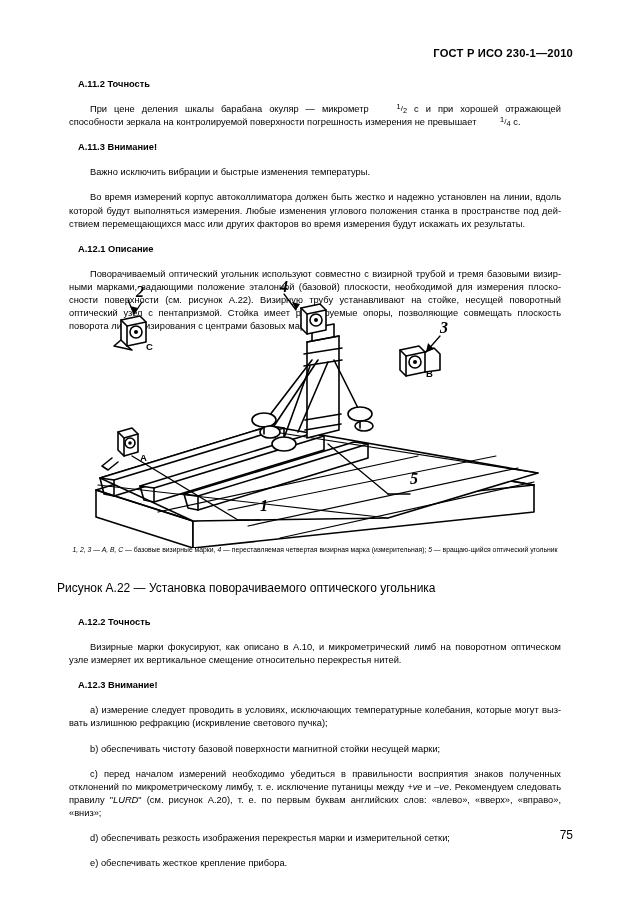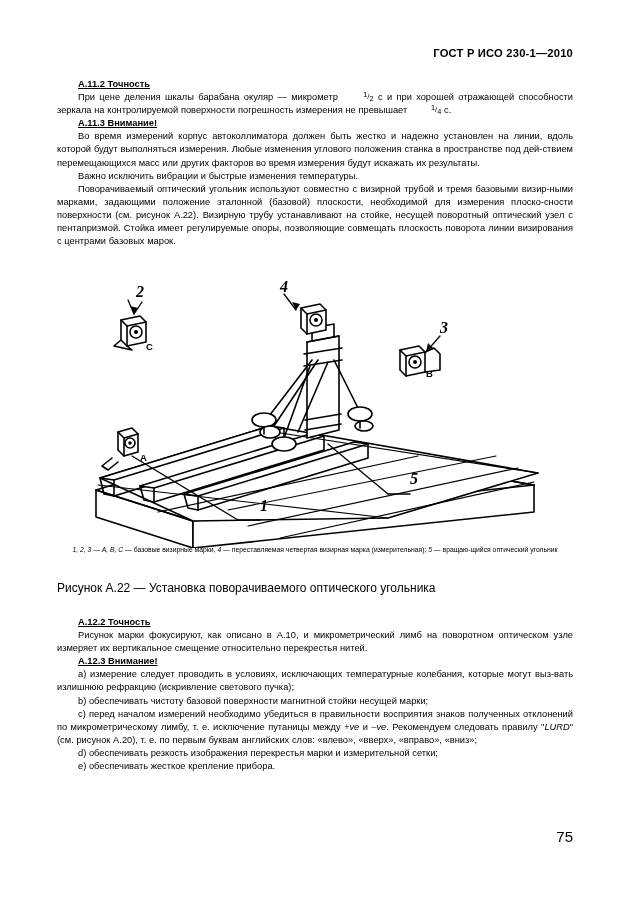--- a/index.html
+++ b/index.html
@@ -35,36 +35,35 @@
     letter-spacing: 0.2px;
     white-space: nowrap;
   }
   .body-block {
     position: absolute;
     left: 0;
     top: 78px;
     width: 516px;
   }
   p {
-    margin: 0;
+    margin: 12px;
     font-size: 9.3px;
     line-height: 13.1px;
     text-align: justify;
     text-justify: inter-word;
     word-spacing: 0.1px;
   }
   p.ind { text-indent: 21px; }
   .h-bold {
     margin: 0;
     font-size: 9.3px;
     line-height: 13.1px;
     font-weight: bold;
     text-indent: 21px;
     text-align: left;
-    text-decoration: underline;
   }
   .h-bold .reg { font-weight: normal; }
   .frac {
     display: inline-block;
     font-size: 8px;
     position: relative;
     top: -0.5px;
     line-height: 1;
     vertical-align: baseline;
   }
@@ -110,46 +109,47 @@
   .block2 {
     position: absolute;
     left: 0;
     top: 616px;
     width: 516px;
   }
   .page-num {
     position: absolute;
     right: 0;
     top: 828px;
-    font-size: 15px;
+    font-size: 12px;
   }
   em.lat { font-style: italic; }
 </style>
 </head>
 <body>
 
 <div class="page">
 
   <div class="content">
 
     <div class="doc-header">ГОСТ Р ИСО 230-1—2010</div>
 
     <div class="body-block">
 
       <div class="h-bold">А.11.2 Точность</div>
 
       <p class="ind"><span>При цене деления шкалы барабана окуляр — микрометр  </span><span class="frac"><sup>1</sup>/<sub>2</sub></span><span> с и при хорошей отражающей способности зеркала на контролируемой поверхности погрешность измерения не превышает </span><span class="frac"><sup>1</sup>/<sub>4</sub></span><span> с.</span></p>
 
       <div class="h-bold">А.11.3 Внимание!</div>
 
+      <p class="ind">Важно исключить вибрации и быстрые изменения температуры.</p>
+
       <p class="ind">Во время измерений корпус автоколлиматора должен быть жестко и надежно установлен на линии, вдоль которой будут выполняться измерения. Любые изменения углового положения станка в пространстве под дей-ствием перемещающихся масс или других факторов во время измерения будут искажать их результаты.</p>
 
-      <p class="ind">Важно исключить вибрации и быстрые изменения температуры.</p>
-
-
+
+      <div class="h-bold">А.12.1 Описание</div>
 
       <p class="ind">Поворачиваемый оптический угольник используют совместно с визирной трубой и тремя базовыми визир-ными марками, задающими положение эталонной (базовой)  плоскости, необходимой для  измерения плоско-сности поверхности (см. рисунок  А.22). Визирную трубу устанавливают на стойке, несущей поворотный оптический узел с пентапризмой. Стойка имеет регулируемые опоры, позволяющие совмещать плоскость поворота линии визирования с центрами базовых марок.</p>
 
     </div>
 
     <div class="figure">
       <svg class="figure-img" viewBox="0 0 454 268">
         <g fill="none" stroke="#000000" stroke-width="1.6" stroke-linejoin="round" stroke-linecap="round">
 
           <path d="M8 210 L8 237 L105 268 L105 241"></path>
@@ -265,21 +265,21 @@
     </div>
 
     <div class="fig-legend"><span>1, 2, 3 — A, B, C</span><span class="rom"> — базовые визирные марки, </span><span>4</span><span class="rom"> —  переставляемая четвертая визирная марка (измерительная); </span><span>5</span><span class="rom"> —  вращаю-щийся оптический угольник</span></div>
 
     <div class="fig-caption">Рисунок А.22 — Установка поворачиваемого  оптического угольника</div>
 
     <div class="block2">
 
       <div class="h-bold">А.12.2 Точность</div>
 
-      <p class="ind">Рисунок марки фокусируют, как описано в  А.10, и микрометрический лимб на поворотном оптическом узле измеряет их вертикальное смещение  относительно перекрестья нитей.</p>
+      <p class="ind">Визирные марки фокусируют, как описано в  А.10, и микрометрический лимб на поворотном оптическом узле измеряет их вертикальное смещение  относительно перекрестья нитей.</p>
 
       <div class="h-bold">А.12.3 Внимание!</div>
 
 
       <p class="ind">a) измерение следует проводить в условиях, исключающих температурные колебания, которые могут выз-вать излишнюю рефракцию (искривление светового пучка);</p>
 
       <p class="ind">b) обеспечивать чистоту базовой поверхности магнитной стойки несущей марки;</p>
 
       <p class="ind"><span>c) перед началом  измерений  необходимо  убедиться в правильности восприятия знаков полученных отклонений  по  микрометрическому   лимбу,  т. е.  исключение  путаницы  между  </span><em class="lat">+ve</em><span>  и  </span><em class="lat">–ve</em><span>. Рекомендуем следовать правилу "</span><em class="lat">LURD</em><span>" (см. рисунок А.20), т. е. по первым буквам английских слов: «влево», «вверх», «вправо», «вниз»;</span></p>
 

